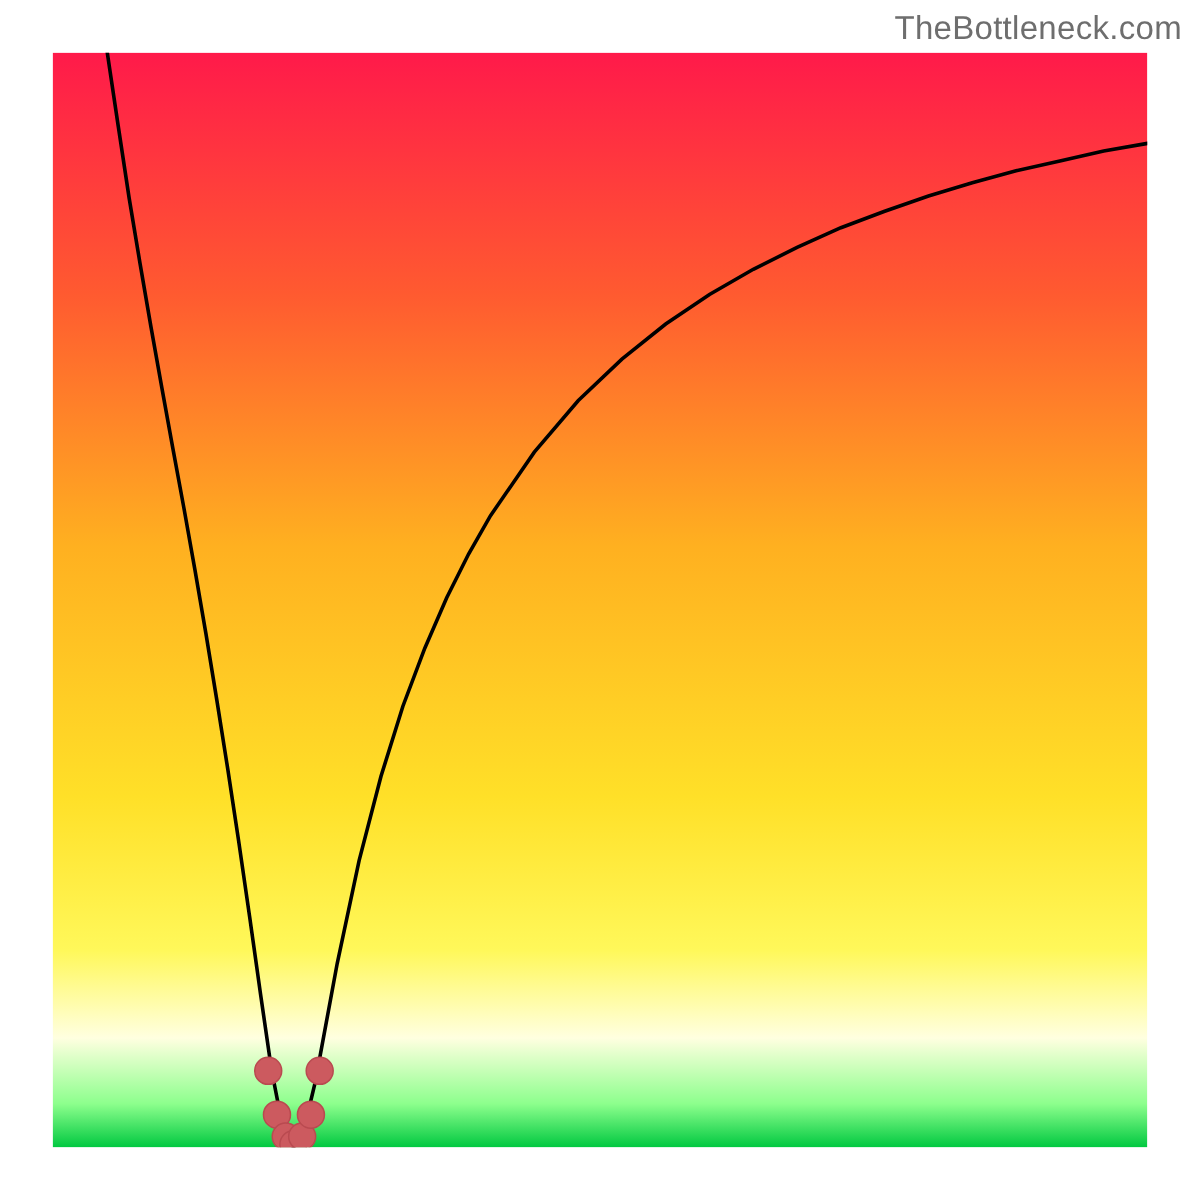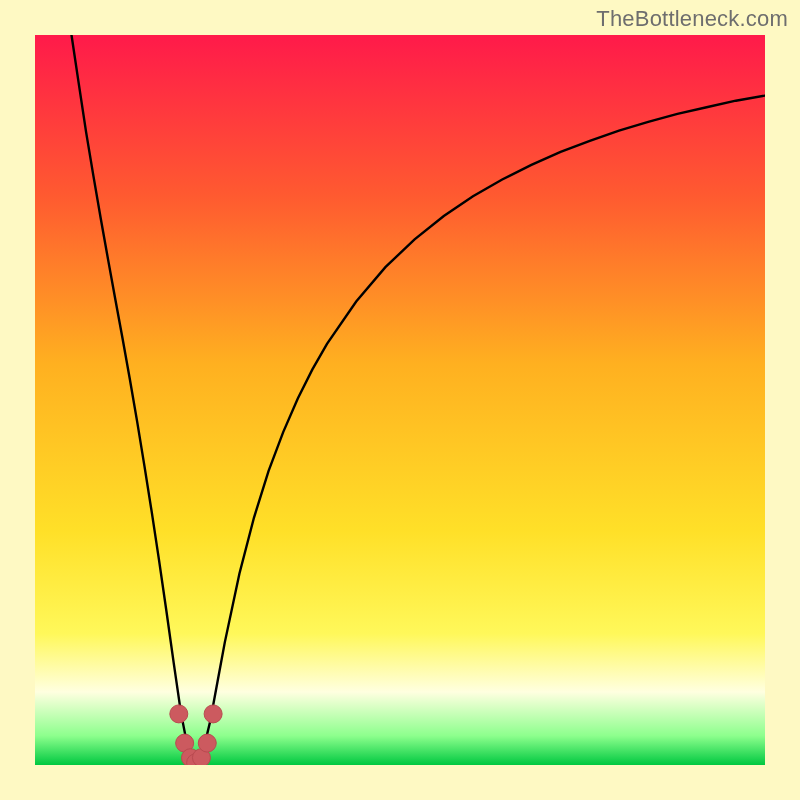--- a/index.html
+++ b/index.html
@@ -10,21 +10,21 @@
     overflow: hidden;
     background: #000;
     font-family: Arial, Helvetica, sans-serif;
   }
   .frame {
     position: absolute;
     left: 0;
     top: 0;
     width: 800px;
     height: 800px;
-    background: #fef9c3;
+    background: #ffffff;
   }
   .plot {
     position: absolute;
     left: 35px;
     top: 35px;
     width: 730px;
     height: 730px;
     overflow: hidden;
   }
   .watermark {

